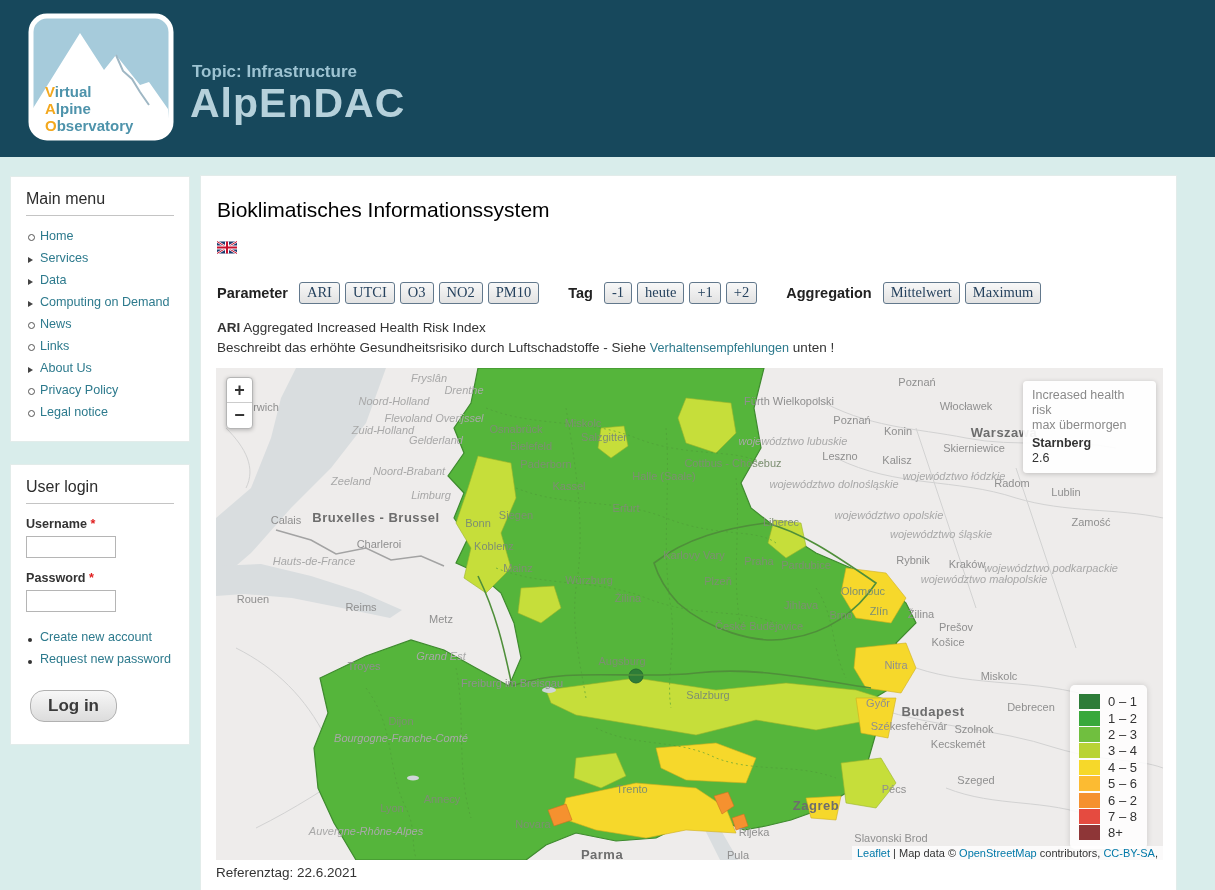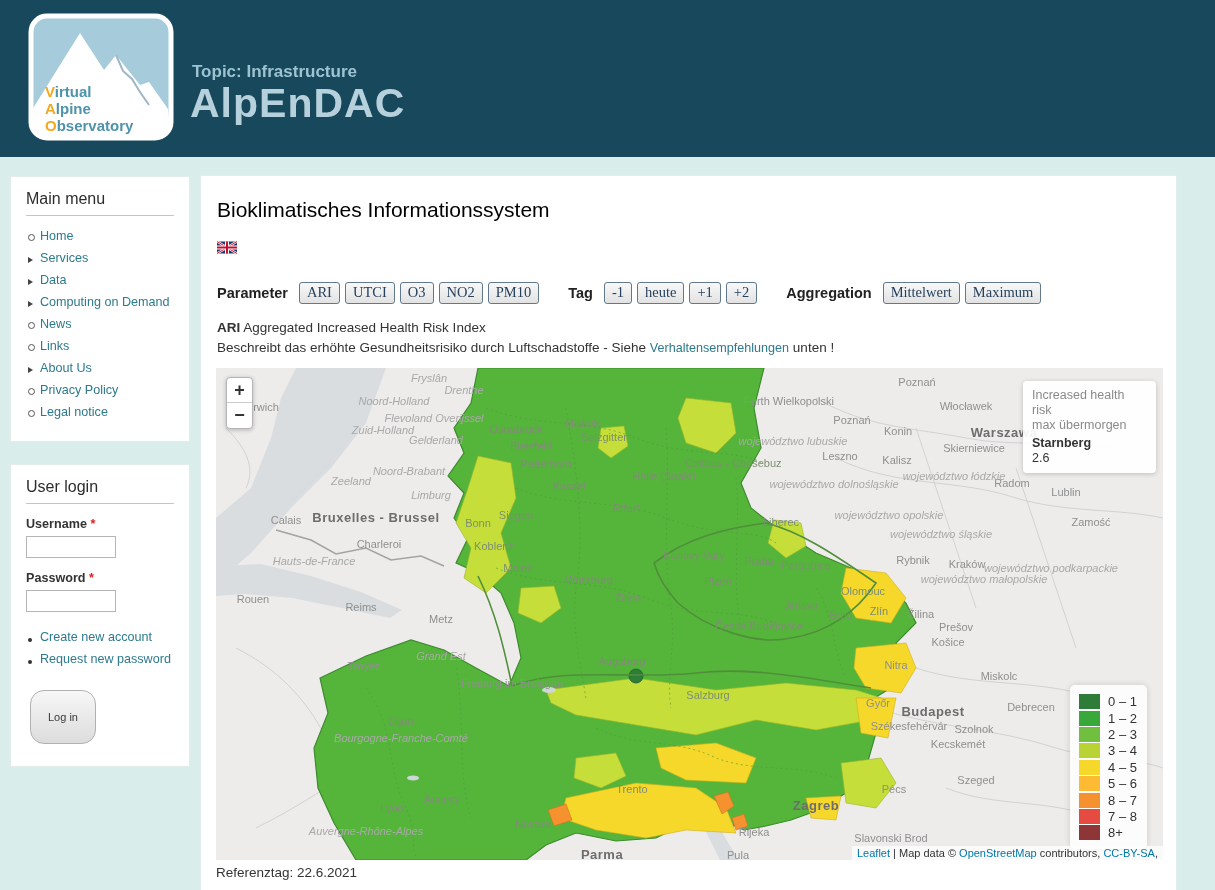--- a/index.html
+++ b/index.html
@@ -23,22 +23,22 @@
   .bullet.dot::before { content:""; display:inline-block; width:5px; height:5px; border:1.5px solid #555; border-radius:50%; }
   .bullet.tri::before { content:""; display:inline-block; width:0; height:0; border-left:5px solid #444; border-top:3.5px solid transparent; border-bottom:3.5px solid transparent; }
   a.tlink { color:#2d7a8d; text-decoration:none; font-size:12.6px; }
   .form-item { margin:10px 0 4px 0; }
   .form-item label { font-size:12.6px; font-weight:bold; color:#333; }
   .req { color:#e02020; }
   .form-item input { display:block; margin-top:4px; width:90px; height:22px; border:1px solid #b5b5b5; background:#fff; padding:0 4px; font-size:12px; }
   ul.login-links { list-style:none; margin:14px 0 0 2px; }
   ul.login-links li { display:flex; align-items:center; padding:2px 0; }
   ul.login-links .bullet.disc::before { content:""; display:inline-block; width:4px; height:4px; background:#333; border-radius:50%; }
-  .login-btn { margin:20px 0 4px 4px; padding:20px 17px; font-size:11px; color:#3a3a3a;
-    background:linear-gradient(#f7f7f7,#dcdcdc); border:1px solid #b1b1b1; border-radius:14px; cursor:pointer; }
+  .login-btn { margin:20px 0 4px 4px; padding:5px 17px; font-size:17px; color:#3a3a3a;
+    background:linear-gradient(#f7f7f7,#dcdcdc); border:1px solid #b1b1b1; border-radius:14px; cursor:pointer;font-weight:bold; }
 
   
   .main { background:#fff; border:1px solid #e2ecea; margin:18px 0 0 10px; width:977px; padding:20px 15px 30px 15px; min-height:720px; }
   h1.pagetitle { font-size:21px; font-weight:400; color:#000; margin:2px 0 16px 1px; }
   .flag { margin:2px 0 16px 1px; display:inline-block; }
   .controls { display:flex; align-items:center; margin:8px 0 14px 1px; flex-wrap:nowrap; }
   .ctl-label { font-size:14.5px; font-weight:bold; color:#222; margin-right:11px; }
   .btn-group { display:flex; margin-right:24px; }
   .pbtn { font-family:"Liberation Serif",serif; font-size:14.5px; color:#26425e;
     background:linear-gradient(#f8f8f8,#e2e2e2); border:1px solid #62788c; border-radius:3px;
@@ -421,21 +421,21 @@
           <div class="lg-row">
             <span class="lg-sw" style="background: rgb(246, 216, 42);"></span>
             <span class="lg-tx">4 – 5</span>
           </div>
           <div class="lg-row">
             <span class="lg-sw" style="background: rgb(252, 187, 50);"></span>
             <span class="lg-tx">5 – 6</span>
           </div>
           <div class="lg-row">
             <span class="lg-sw" style="background: rgb(245, 145, 47);"></span>
-            <span class="lg-tx">8 – 7</span>
+            <span class="lg-tx">6 – 2</span>
           </div>
           <div class="lg-row">
             <span class="lg-sw" style="background: rgb(229, 75, 64);"></span>
             <span class="lg-tx">7 – 8</span>
           </div>
           <div class="lg-row">
             <span class="lg-sw" style="background: rgb(142, 54, 55);"></span>
             <span class="lg-tx">8+</span>
           </div>
         </div>

